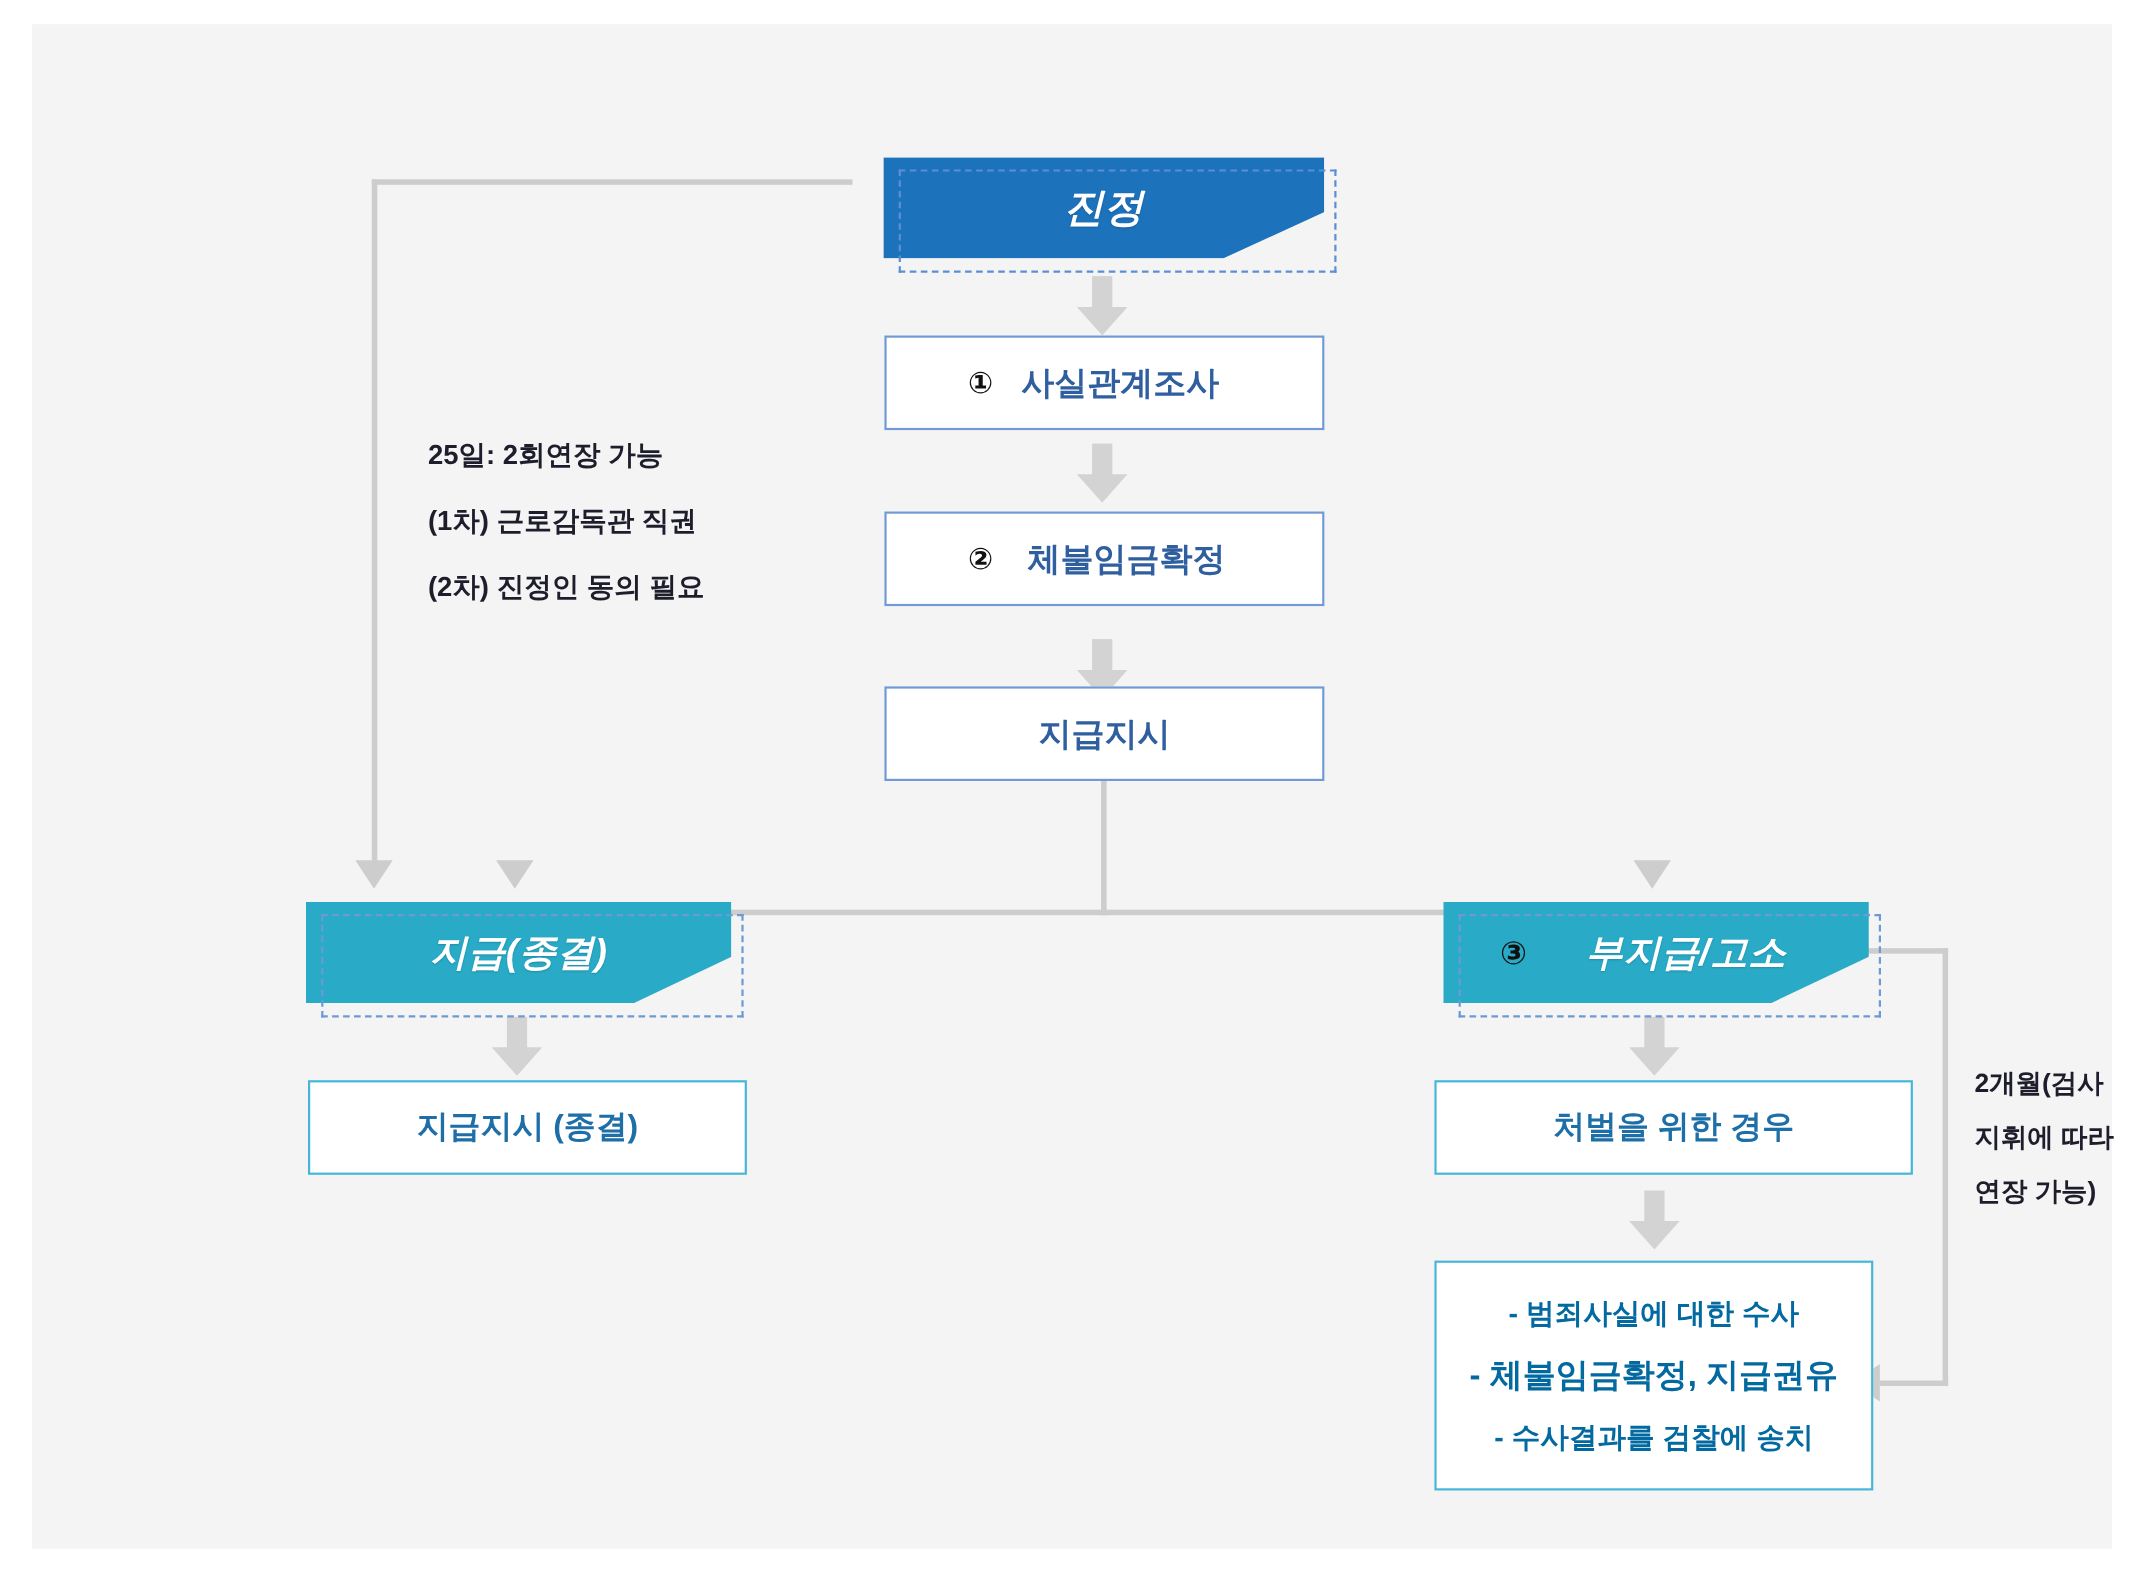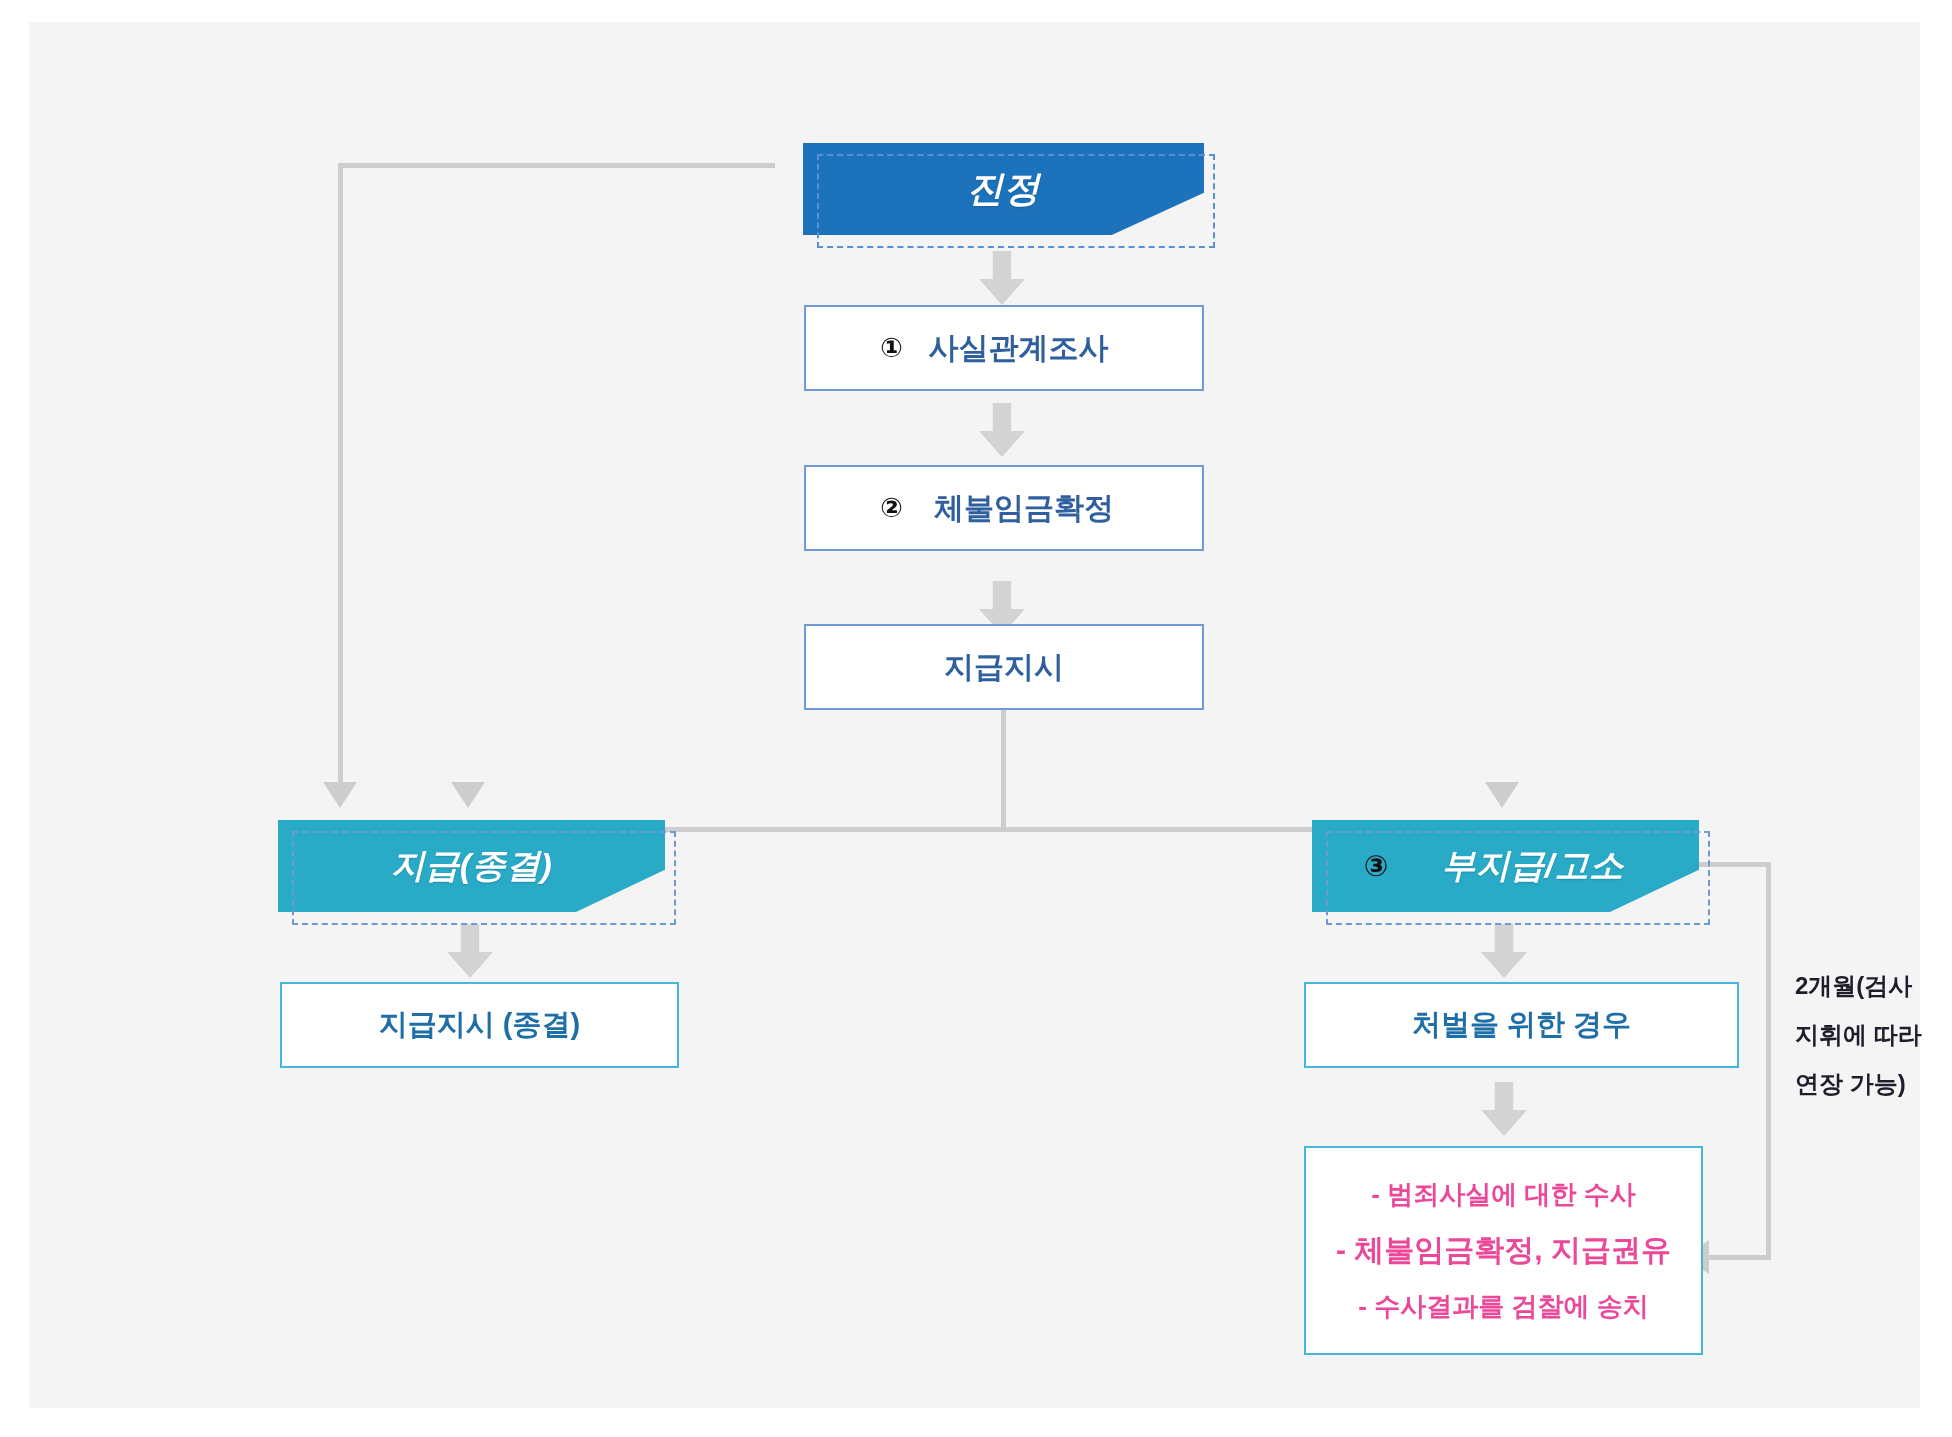--- a/index.html
+++ b/index.html
@@ -93,21 +93,21 @@
   }
   .stack{
     display:flex;
     flex-direction:column;
     align-items:center;
     justify-content:center;
     gap:18px;
     width:100%;
   }
   .stack .line{
-    color:#ec4899;
+    color:#0369a1;
     font-weight:bold;
     white-space:nowrap;
   }
 
   
   .fatarrow{
     position:absolute;
     background:#d3d3d3;
     -webkit-clip-path:polygon(30% 0, 70% 0, 70% 52%, 100% 52%, 50% 100%, 0 52%, 30% 52%);
     clip-path:polygon(30% 0, 70% 0, 70% 52%, 100% 52%, 50% 100%, 0 52%, 30% 52%);
@@ -218,20 +218,25 @@
     </div>
 
     <div class="box cyan" style="left:1275px; top:1124px; width:399px; height:209px;">
       <div class="stack">
         <span class="line" style="font-size:26px;">- 범죄사실에 대한 수사</span>
         <span class="line" style="font-size:30px;">- 체불임금확정, 지급권유</span>
         <span class="line" style="font-size:26px;">- 수사결과를 검찰에 송치</span>
       </div>
     </div>
 
+    <div class="annot" style="left:360px; top:380px; font-size:25px;">
+      <span class="aline" style="margin-bottom:35px;">25일: 2회연장 가능</span>
+      <span class="aline" style="margin-bottom:35px;">(1차) 근로감독관 직권</span>
+      <span class="aline">(2차) 진정인 동의 필요</span>
+    </div>
 
     <div class="annot right" style="left:1766px; top:952px; font-size:24px;">
       <span class="aline" style="margin-bottom:25px;">2개월(검사</span>
       <span class="aline" style="margin-bottom:25px;">지휘에 따라</span>
       <span class="aline">연장 가능)</span>
     </div>
 
   </div>
 </div>
 

